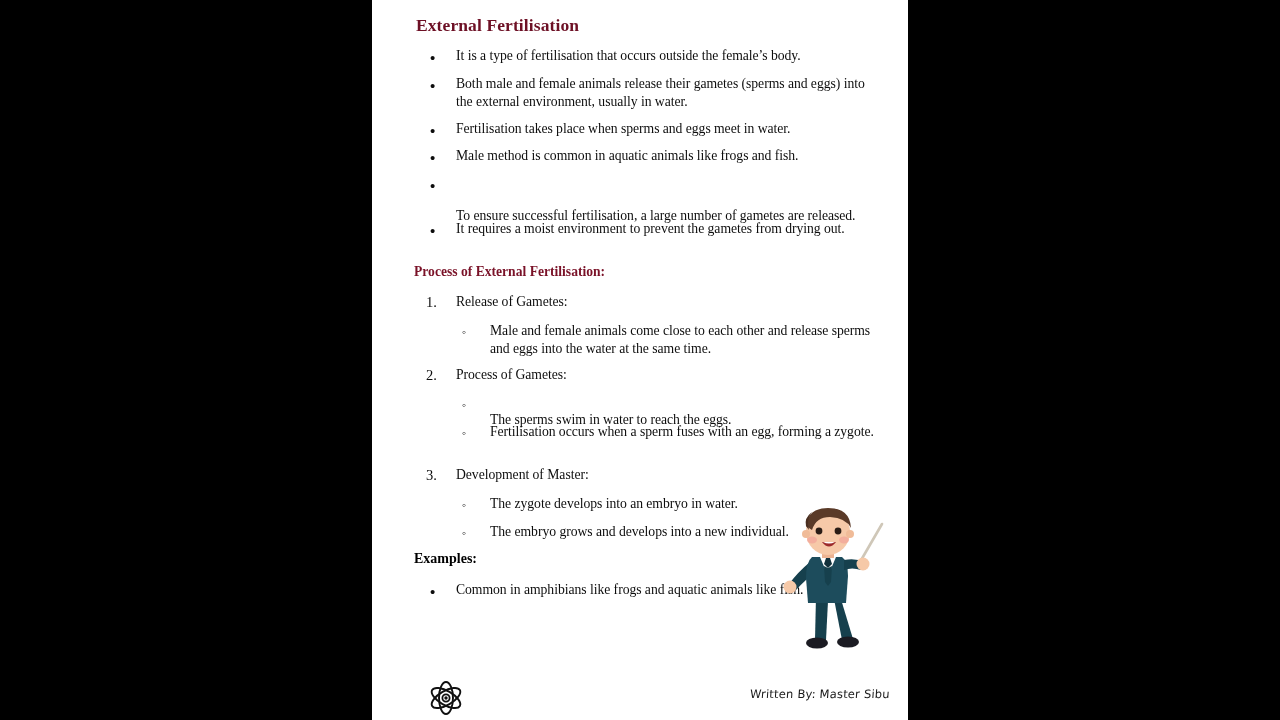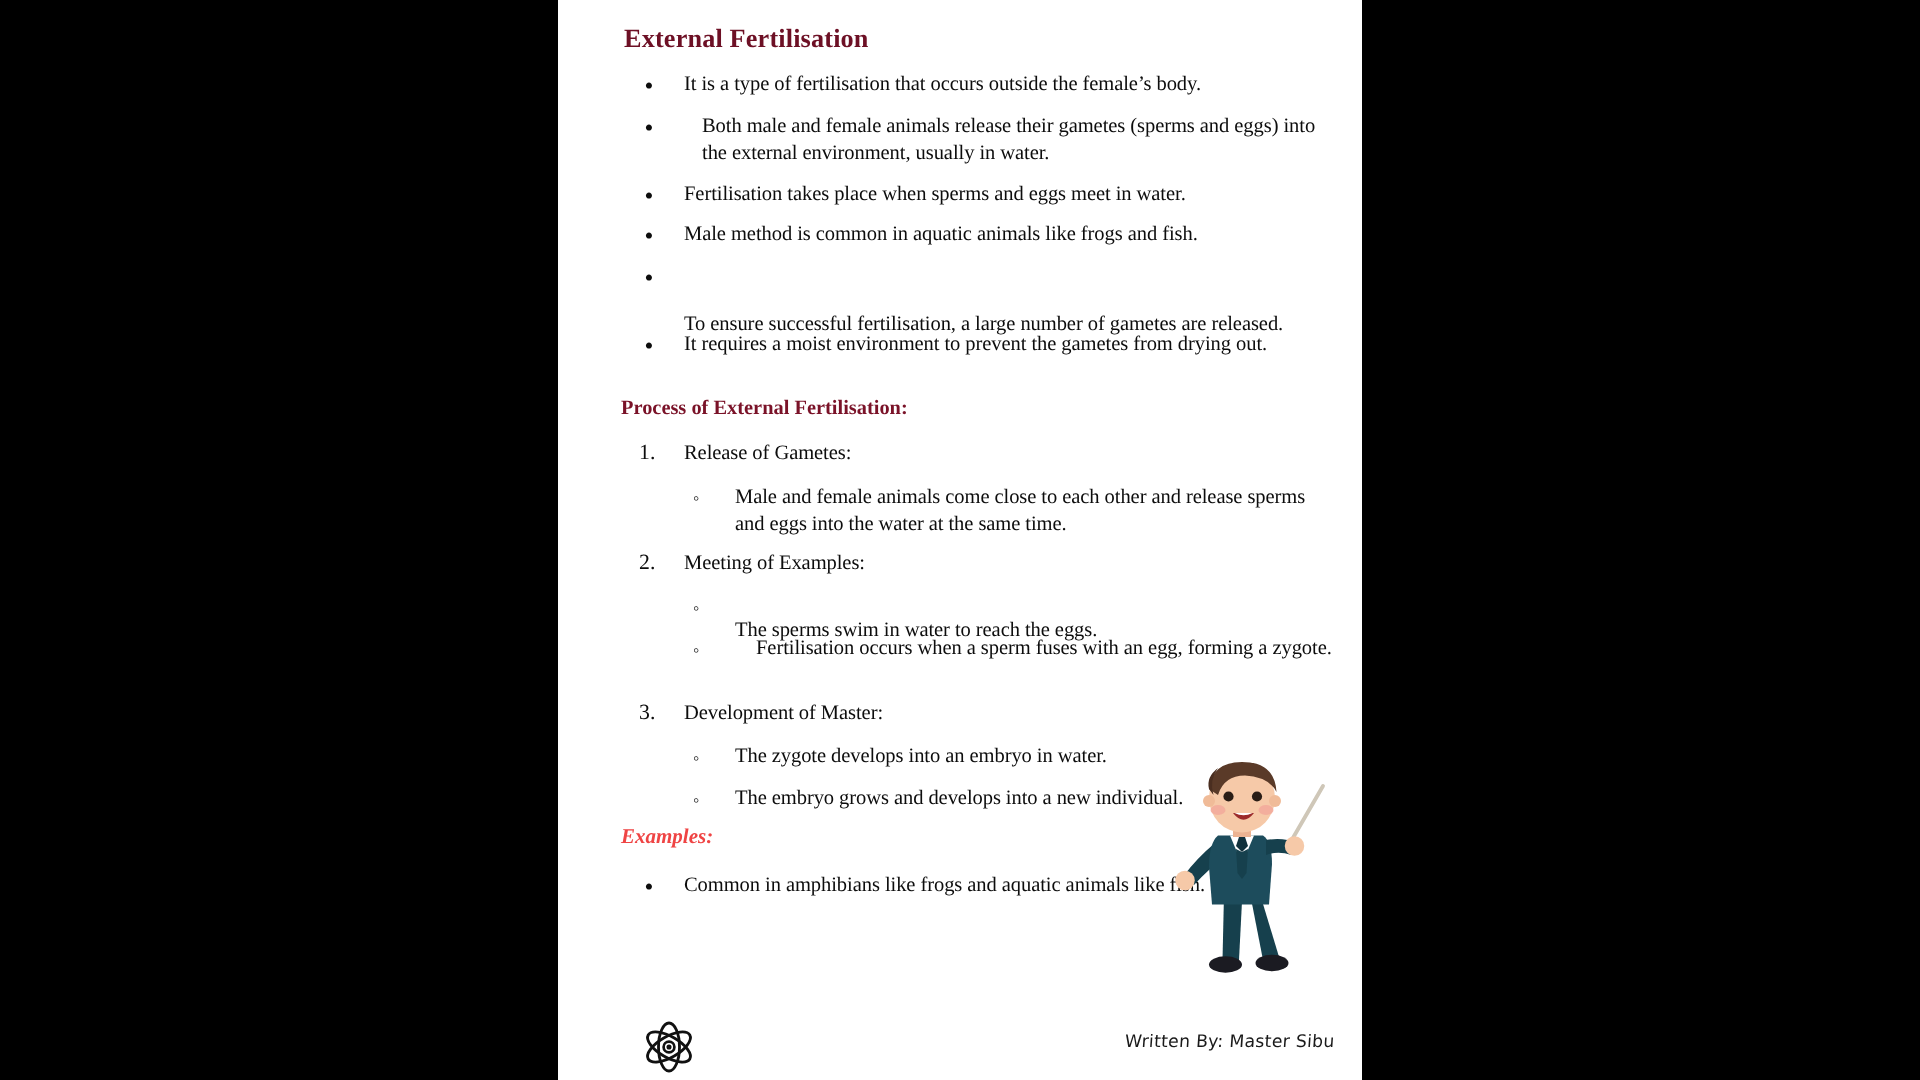--- a/index.html
+++ b/index.html
@@ -61,23 +61,22 @@
     color: #7a1228;
     white-space: nowrap;
   }
 
   .examples-head {
     position: absolute;
     left: 42px;
     top: 551px;
     font-size: 14px;
     font-weight: bold;
-    color: #ef4444;
-    white-space: nowrap;
-    font-style: italic;
+    color: #000000;
+    white-space: nowrap;
   }
 
   
   .row {
     position: absolute;
   }
   .marker {
     position: absolute;
     color: #0d0d0d;
     line-height: 1;
@@ -142,21 +141,21 @@
 
       <div class="doc-title">External Fertilisation</div>
 
       <div class="row" style="left:0;top:47px;">
         <span class="marker bullet-dot" style="left:58px;top:4px;">•</span>
         <span class="txt" style="left:84px;top:0;width:440px;">It is a type of fertilisation that occurs outside the female’s body.</span>
       </div>
 
       <div class="row" style="left:0;top:75px;">
         <span class="marker bullet-dot" style="left:58px;top:4px;">•</span>
-        <span class="txt" style="left:96px;top:0;width:412px;">Both male and female animals release their gametes (sperms and eggs) into the external environment, usually in water.</span>
+        <span class="txt" style="left:84px;top:0;width:412px;">Both male and female animals release their gametes (sperms and eggs) into the external environment, usually in water.</span>
       </div>
 
       <div class="row" style="left:0;top:120px;">
         <span class="marker bullet-dot" style="left:58px;top:4px;">•</span>
         <span class="txt" style="left:84px;top:0;width:440px;">Fertilisation takes place when sperms and eggs meet in water.</span>
       </div>
 
       <div class="row" style="left:0;top:147px;">
         <span class="marker bullet-dot" style="left:58px;top:4px;">•</span>
         <span class="txt" style="left:84px;top:0;width:440px;">Male method is common in aquatic animals like frogs and fish.</span>
@@ -178,29 +177,29 @@
         <span class="marker num" style="left:54px;top:2px;">1.</span>
         <span class="txt" style="left:84px;top:0;width:420px;">Release of Gametes:</span>
       </div>
       <div class="row" style="left:0;top:322px;">
         <span class="marker bullet-circle" style="left:90px;top:4px;">◦</span>
         <span class="txt" style="left:118px;top:0;width:392px;">Male and female animals come close to each other and release sperms and eggs into the water at the same time.</span>
       </div>
 
       <div class="row" style="left:0;top:366px;">
         <span class="marker num" style="left:54px;top:2px;">2.</span>
-        <span class="txt" style="left:84px;top:0;width:420px;">Meeting of Examples:</span>
+        <span class="txt" style="left:84px;top:0;width:420px;">Process of Gametes:</span>
       </div>
       <div class="row" style="left:0;top:395px;">
         <span class="marker bullet-circle" style="left:90px;top:4px;">◦</span>
         <span class="txt" style="left:118px;top:16px;width:392px;">The sperms swim in water to reach the eggs.</span>
       </div>
       <div class="row" style="left:0;top:423px;">
         <span class="marker bullet-circle" style="left:90px;top:4px;">◦</span>
-        <span class="txt" style="left:132px;top:0;width:392px;">Fertilisation occurs when a sperm fuses with an egg, forming a zygote.</span>
+        <span class="txt" style="left:118px;top:0;width:392px;">Fertilisation occurs when a sperm fuses with an egg, forming a zygote.</span>
       </div>
 
       <div class="row" style="left:0;top:466px;">
         <span class="marker num" style="left:54px;top:2px;">3.</span>
         <span class="txt" style="left:84px;top:0;width:420px;">Development of Master:</span>
       </div>
       <div class="row" style="left:0;top:495px;">
         <span class="marker bullet-circle" style="left:90px;top:4px;">◦</span>
         <span class="txt" style="left:118px;top:0;width:392px;">The zygote develops into an embryo in water.</span>
       </div>

